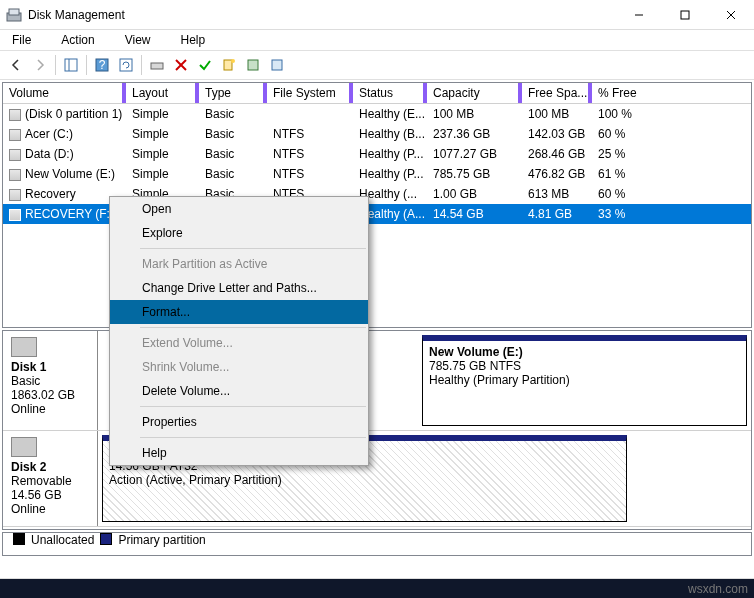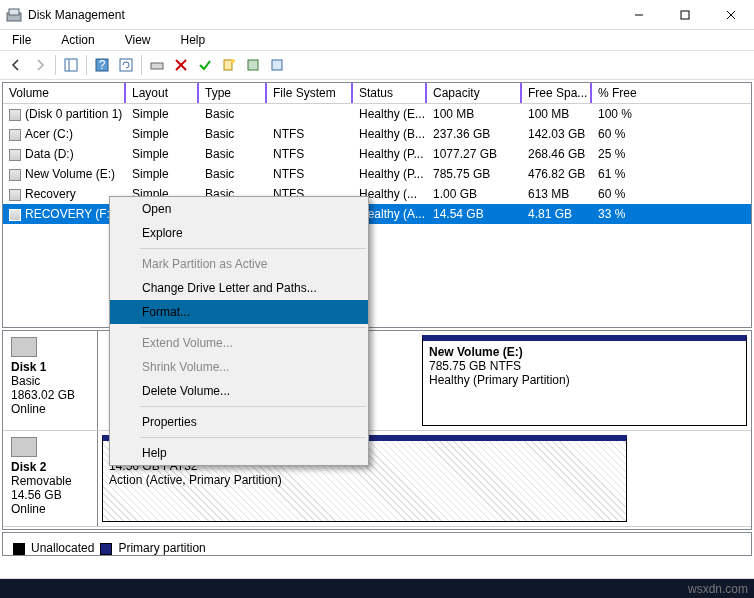--- a/index.html
+++ b/index.html
@@ -11,21 +11,21 @@
 .win-btn { width: 46px; display: flex; align-items: center; justify-content: center; }
 .win-btn svg { width: 10px; height: 10px; }
 .menubar { height: 20px; display: flex; align-items: center; padding: 0 4px; gap: 14px; }
 .menubar span { padding: 2px 8px; }
 .toolbar { height: 30px; display: flex; align-items: center; padding: 0 4px; border-top: 1px solid #e0e0e0; border-bottom: 1px solid #e0e0e0; gap: 0; }
 .tool-btn { width: 24px; height: 24px; display: flex; align-items: center; justify-content: center; }
 .sep { width: 1px; height: 20px; background: #d0d0d0; margin: 0 3px; }
 
 .list-area { border: 1px solid #828790; margin: 2px; height: 246px; overflow: hidden; position: relative; }
 .list-header { display: flex; background: #fff; border-bottom: 1px solid #d0d0d0; }
-.col { border-right: 2px solid #8b5cf6; padding: 3px 6px; font-size: 12px; white-space: nowrap; overflow: hidden; }
+.col { border-right: 4px solid #8b5cf6; padding: 3px 6px; font-size: 12px; white-space: nowrap; overflow: hidden; }
 .c-volume   { width: 123px; }
 .c-layout   { width: 73px; }
 .c-type     { width: 68px; }
 .c-fs       { width: 86px; }
 .c-status   { width: 74px; }
 .c-capacity { width: 95px; }
 .c-free     { width: 70px; }
 .c-pfree    { width: 88px; border-right: none; }
 .rows { }
 .row { display: flex; }
@@ -35,21 +35,21 @@
 .row.selected .c-volume::before { border-color: #fff; }
 
 .graphic-area { border: 1px solid #828790; margin: 2px; height: 200px; overflow: hidden; }
 .disk-row { display: flex; border-bottom: 1px solid #d0d0d0; }
 .disk-label { width: 95px; padding: 6px 8px; border-right: 1px solid #888; }
 .disk-label .dicon { width: 26px; height: 20px; background: #ccc; border: 1px solid #888; display: block; margin-bottom: 3px; }
 .disk-parts { flex: 1; display: flex; padding: 4px; gap: 0; }
 .part { border: 1px solid #000; border-top: 6px solid #1a237e; padding: 4px 6px; overflow: hidden; white-space: nowrap; }
 .part.hatched { background: repeating-linear-gradient(45deg,#fff,#fff 4px,#e0e0e0 4px,#e0e0e0 5px); }
 .part b { font-weight: 600; }
-.legend { height: 24px; border: 1px solid #828790; margin: 2px; display: flex; align-items: flex-end; padding: 0 10px; gap: 6px; }
+.legend { height: 24px; border: 1px solid #828790; margin: 2px; display: flex; align-items: flex-start; padding: 0 10px; gap: 6px; }
 .swatch { width: 12px; height: 12px; border: 1px solid #000; }
 .statusbar { position: absolute; bottom: 0; right: 0; height: 20px; display: flex; align-items: center; justify-content: flex-end; padding: 0 6px; width: 100%; border-top: 1px solid #ddd; background: #0f172a; color: #777; font-size: 11px; }
 
 .context-menu { position: absolute; box-shadow: 3px 3px 6px rgba(0,0,0,.4); border: 1px solid #a0a0a0; background: #f0f0f0; width: 260px; }
 .context-menu .item { padding: 5px 10px 5px 32px; position: relative; }
 .context-menu .item.disabled { color: #888; }
 .context-menu .item.hover { background: #0369a1; }
 .context-menu .msep { height: 1px; background: #d0d0d0; margin: 3px 2px 3px 30px; }
 </style>
 </head>

